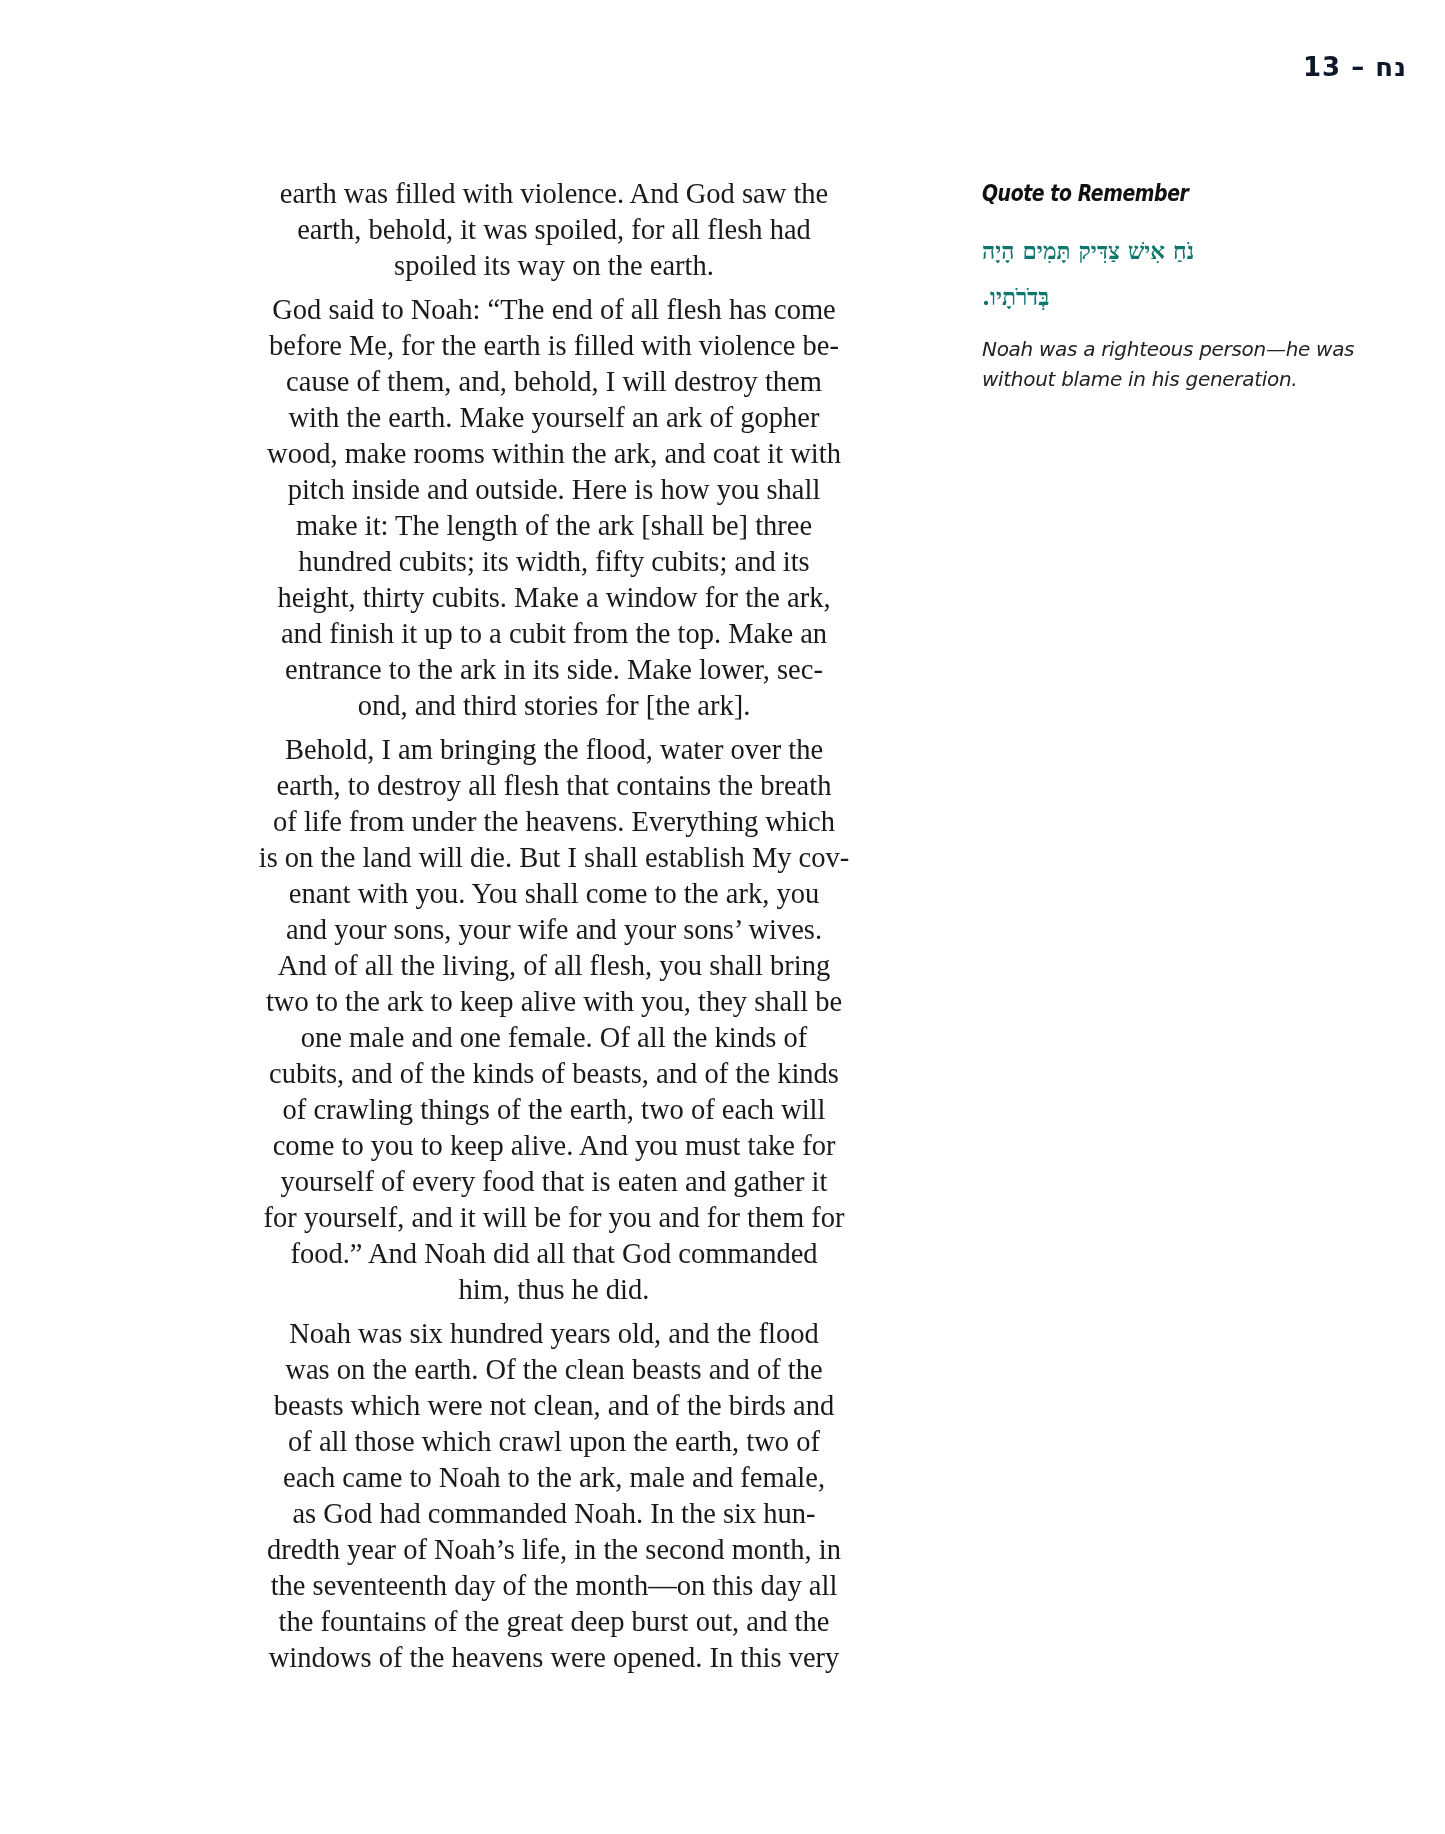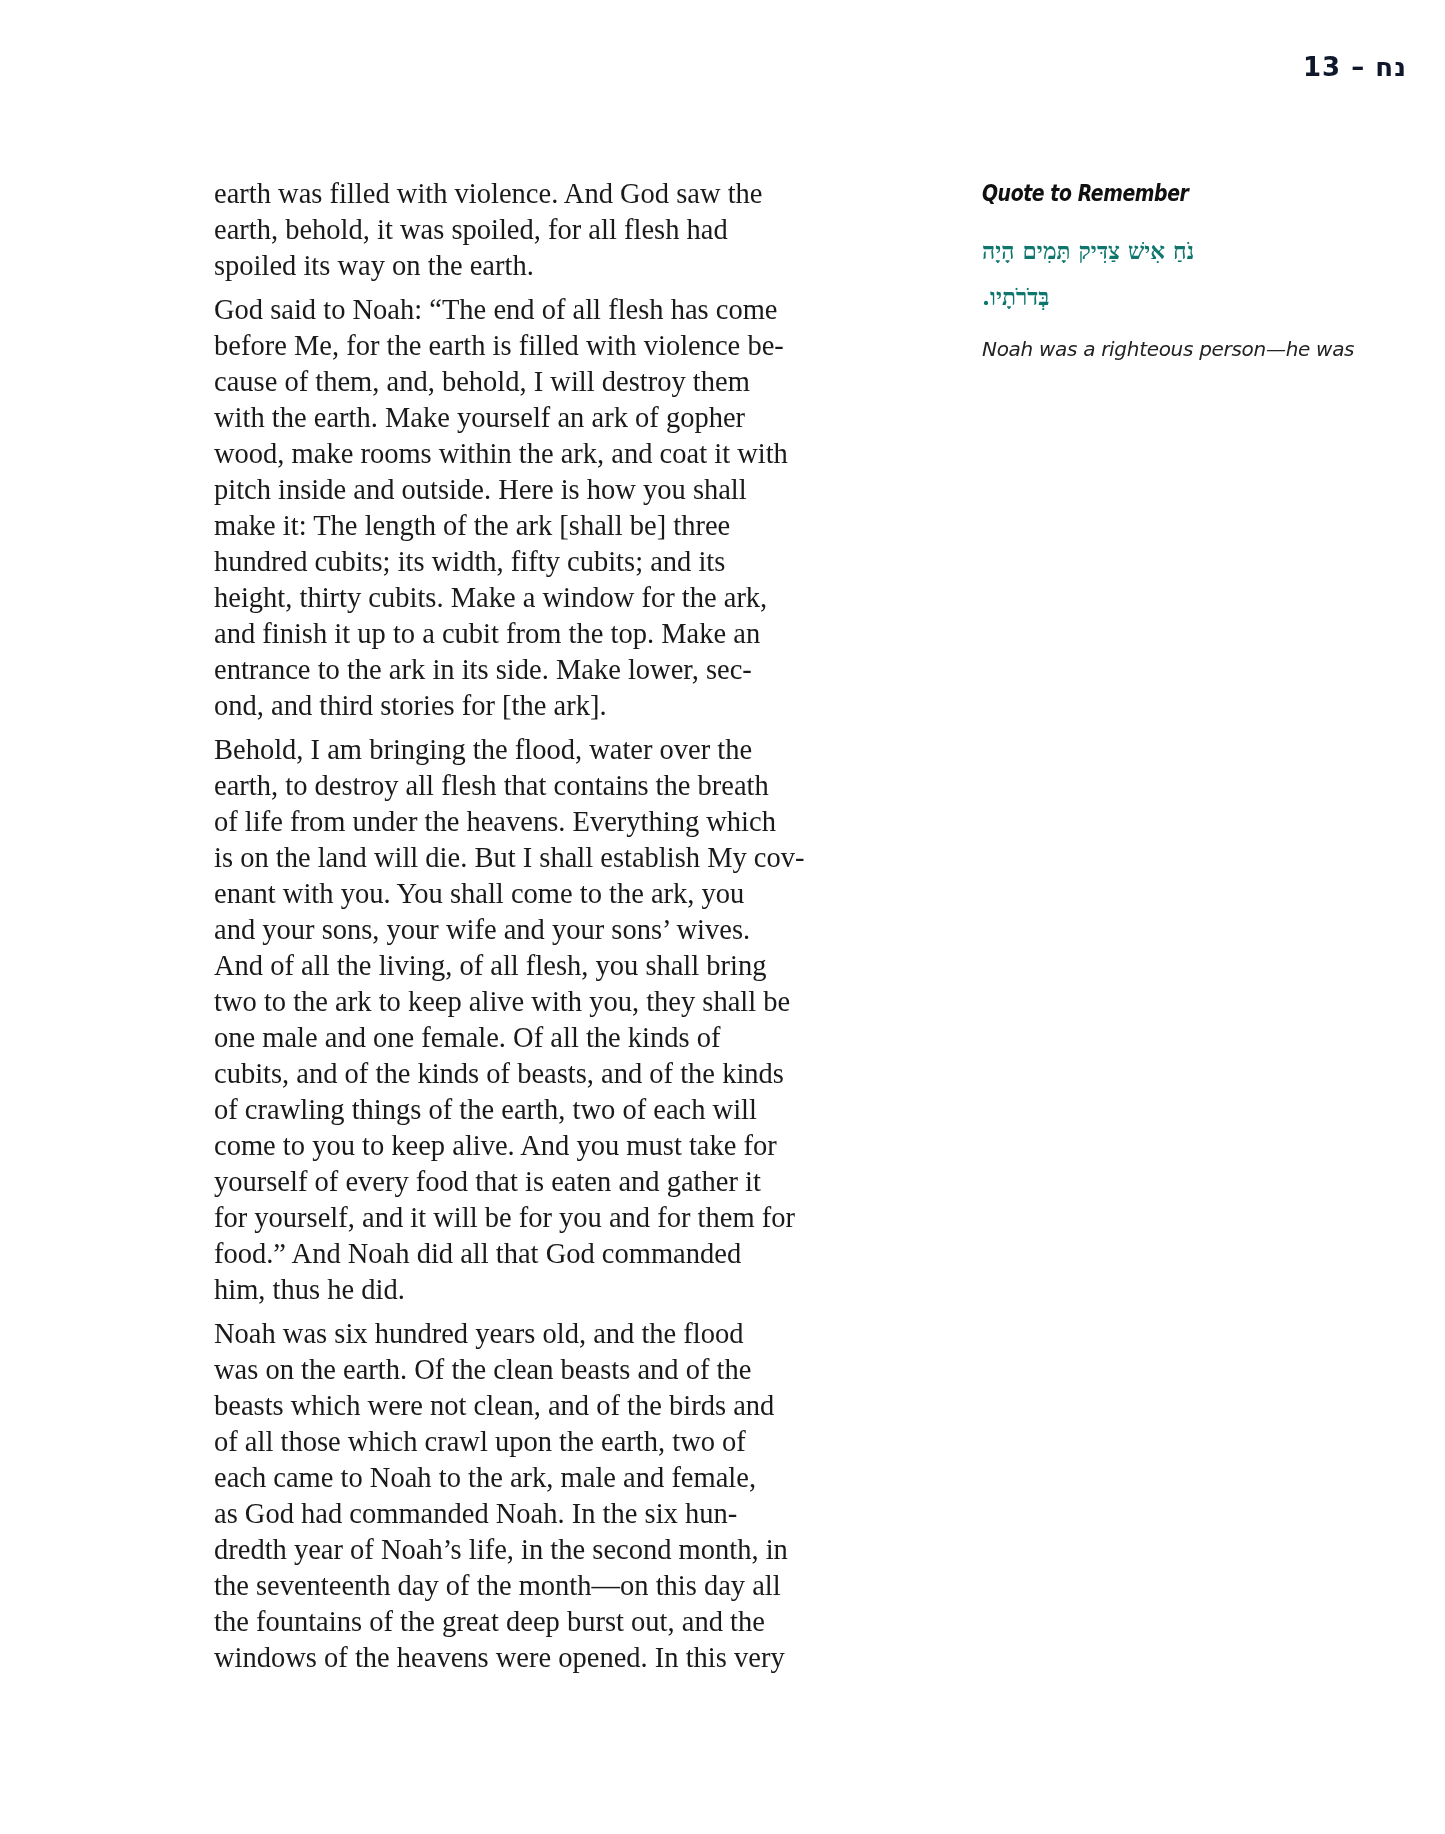--- a/index.html
+++ b/index.html
@@ -9,21 +9,21 @@
     font-family: "DejaVu Sans", sans-serif; font-weight: bold; font-size: 26px;
     letter-spacing: 1px; color: #0f172a;
   }
   .page-header .heb { direction: rtl; unicode-bidi: embed; }
   .main-col {
     position: absolute; left: 214px; top: 176px; width: 680px;
     font-family: "Liberation Serif", serif; font-size: 28.5px; line-height: 36px;
     color: #1a1a1a;
   }
   .main-col p { margin: 0 0 8px 0; }
-  .main-col .line { display: block; white-space: nowrap; }
+  .main-col .line { display: block; white-space: nowrap; text-align: center; }
   .sidebar {
     position: absolute; left: 982px; top: 180px; width: 400px;
   }
   .quote-title {
     font-family: "DejaVu Sans", sans-serif; font-weight: bold; font-style: italic;
     font-size: 23px; letter-spacing: -0.5px; transform: scaleX(0.82); transform-origin: left;
     color: #111; margin-bottom: 22px;
   }
   .quote-hebrew {
     font-family: "DejaVu Serif", serif; font-weight: bold; font-size: 23px; line-height: 46px;
@@ -99,14 +99,15 @@
 </div>
 
 <div class="sidebar">
   <div class="quote-title">Quote to Remember</div>
   <div class="quote-hebrew">
     <span class="line">נֹחַ אִישׁ צַדִּיק תָּמִים הָיָה</span>
     <span class="line">בְּדֹרֹתָיו.</span>
   </div>
   <div class="quote-translation">
     <span class="line">Noah was a righteous person—he was</span>
+    <span class="line">without blame in his generation.</span>
   </div>
 </div>
 
 </body></html>

